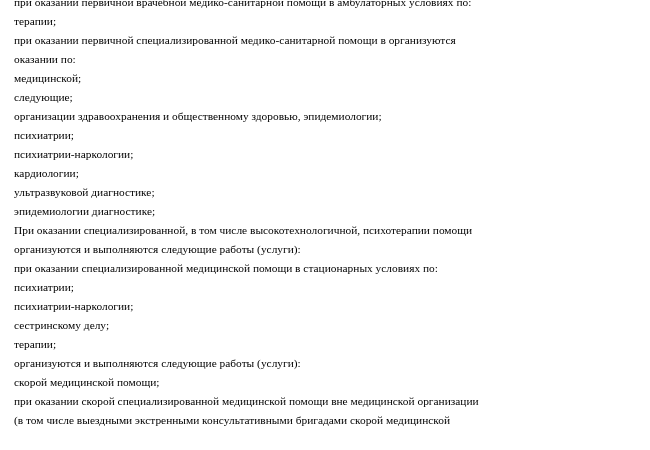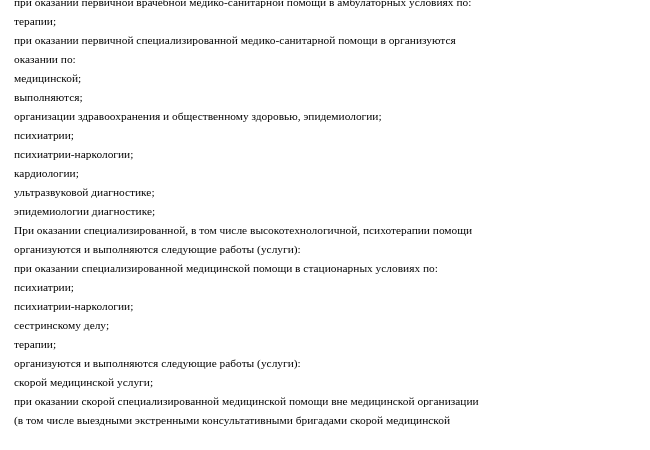--- a/index.html
+++ b/index.html
@@ -47,33 +47,33 @@
 <body>
 
 <div class="page">
   <div class="doc-body">
 
     <p class="line ind-1 clipped-top">при оказании первичной врачебной медико-санитарной помощи в амбулаторных условиях по:</p>
     <p class="line ind-2">терапии;</p>
     <p class="line ind-1">при оказании первичной специализированной медико-санитарной помощи в организуются</p>
     <p class="line ind-0">оказании по:</p>
     <p class="line ind-2">медицинской;</p>
-    <p class="line ind-2">выполняются;</p>
+    <p class="line ind-2">следующие;</p>
     <p class="line ind-2">организации здравоохранения и общественному здоровью, эпидемиологии;</p>
     <p class="line ind-2">психиатрии;</p>
     <p class="line ind-2">психиатрии-наркологии;</p>
     <p class="line ind-2">кардиологии;</p>
     <p class="line ind-2">ультразвуковой диагностике;</p>
     <p class="line ind-2">эпидемиологии диагностике;</p>
     <p class="line ind-0">При оказании специализированной, в том числе высокотехнологичной, психотерапии помощи</p>
     <p class="line ind-0">организуются и выполняются следующие работы (услуги):</p>
     <p class="line ind-1">при оказании специализированной медицинской помощи в стационарных условиях по:</p>
     <p class="line ind-2">психиатрии;</p>
     <p class="line ind-2">психиатрии-наркологии;</p>
     <p class="line ind-2">сестринскому делу;</p>
     <p class="line ind-2">терапии;</p>
     <p class="line ind-0">организуются и выполняются следующие работы (услуги):</p>
-    <p class="line ind-2">скорой медицинской услуги;</p>
+    <p class="line ind-2">скорой медицинской помощи;</p>
     <p class="line ind-1">при оказании скорой специализированной медицинской помощи вне медицинской организации</p>
     <p class="line ind-0">(в том числе выездными экстренными консультативными бригадами скорой медицинской</p>
 
   </div>
 </div>
 
 </body></html>

